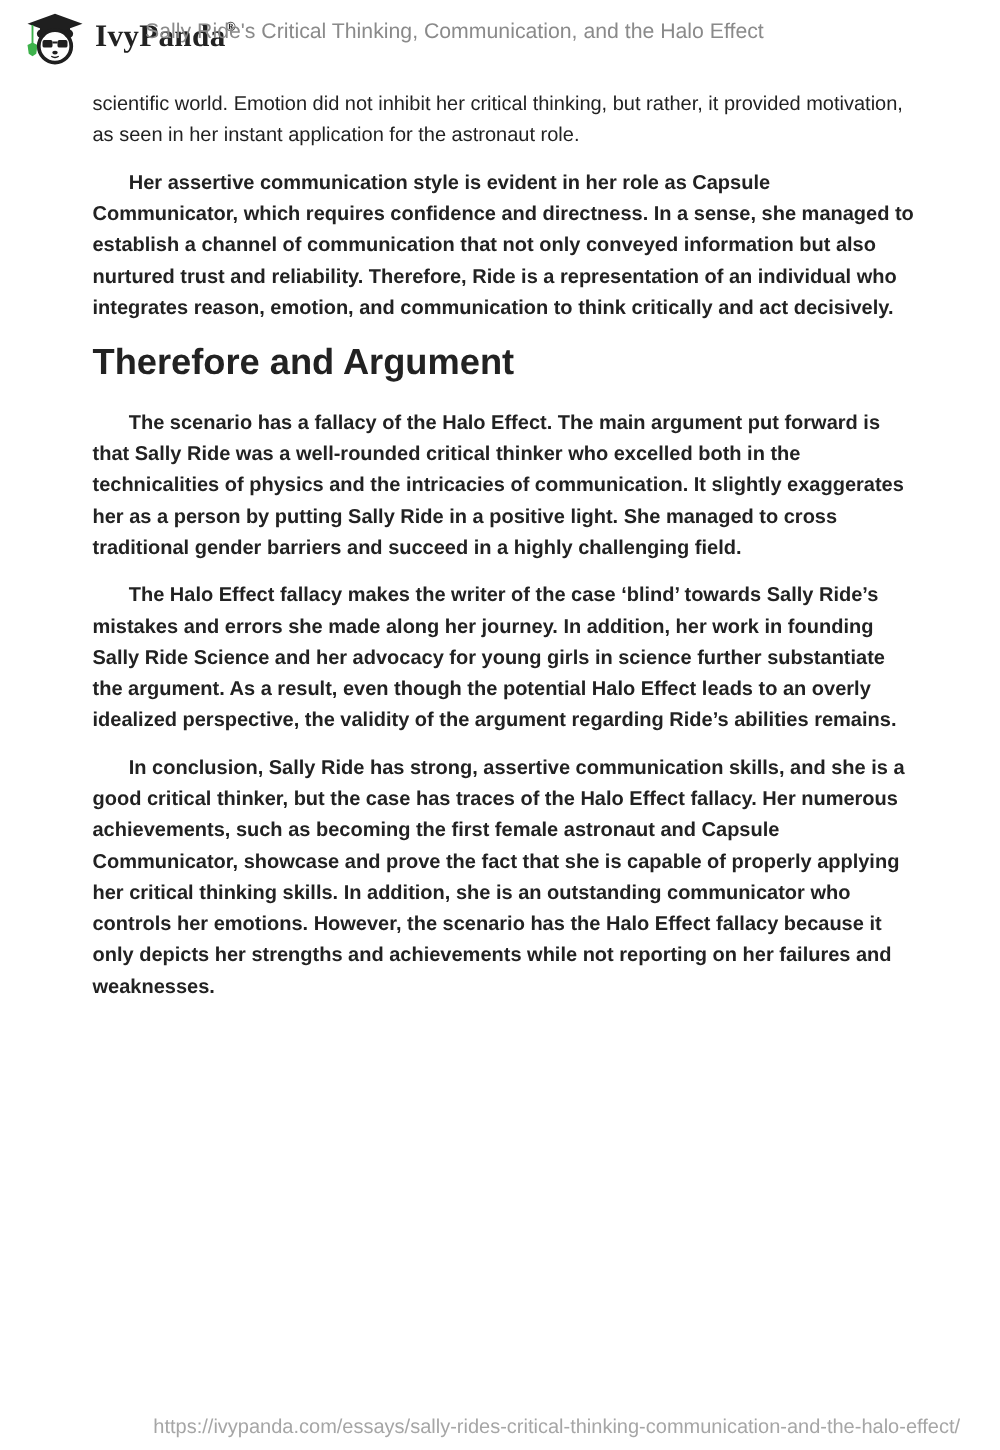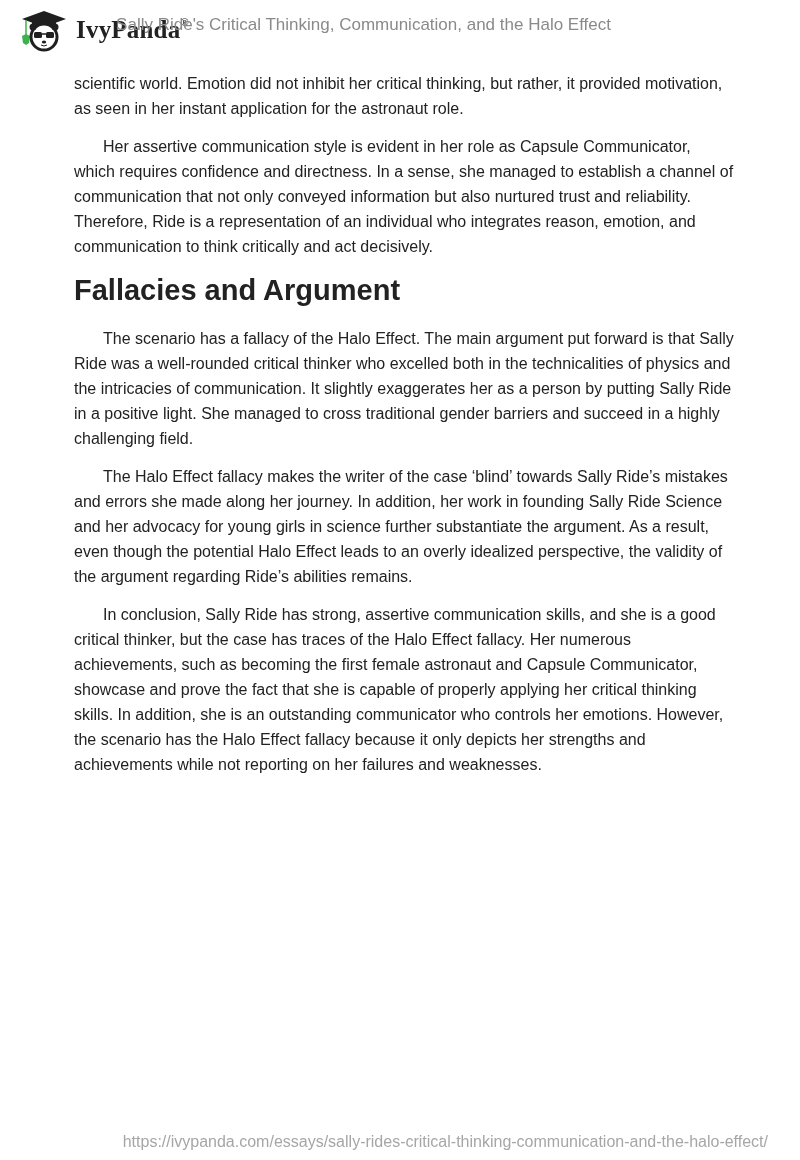--- a/index.html
+++ b/index.html
@@ -5,21 +5,21 @@
     html, body { margin: 0; padding: 0; background: #ffffff; }
     body { width: 800px; height: 1160px; position: relative; overflow: hidden; font-family: "Liberation Sans", sans-serif; color: #222222; }
     .header { position: absolute; left: 0; top: 0; width: 644px; height: 60px; }
     .logo { position: absolute; left: 18px; top: 8px; display: flex; align-items: center; }
     .logo svg { display: block; }
     .logo-text { font-family: "Liberation Serif", serif; font-weight: bold; font-size: 25px; color: #222; margin-left: 6px; letter-spacing: 0.2px; }
     .logo-text sup { font-size: 11px; position: relative; top: -3px; }
     .doc-title { position: absolute; right: 33px; top: 15px; font-size: 17px; color: #8a8a8a; }
     .content { position: absolute; left: 74px; top: 71px; width: 660px; }
     p { margin: 0 0 13px 0; font-size: 16px; line-height: 25px; color: #222; }
-    p.indent { text-indent: 29px; }
+    p.indent { text-indent: 29px; font-weight: bold; }
     h2 { margin: 13px 0 18px 0; font-size: 29px; font-weight: bold; color: #222; line-height: 36px; }
     .footer-url { position: absolute; right: 32px; top: 1133px; font-size: 16px; color: #a6a6a6; }
   </style>
 </head>
 <body>
 
 <div class="header">
   <div class="logo">
     <span>
       <svg width="52" height="44" viewBox="0 0 52 44">
@@ -45,20 +45,20 @@
     </span>
     <span class="logo-text"><span>IvyPanda</span><sup>®</sup></span>
   </div>
   <div class="doc-title">Sally Ride's Critical Thinking, Communication, and the Halo Effect</div>
 </div>
 
 <div class="content">
   <p>scientific world. Emotion did not inhibit her critical thinking, but rather, it provided motivation, as seen in her instant application for the astronaut role.</p>
   <p class="indent">Her assertive communication style is evident in her role as Capsule Communicator, which requires confidence and directness. In a sense, she managed to establish a channel of communication that not only conveyed information but also nurtured trust and reliability. Therefore, Ride is a representation of an individual who integrates reason, emotion, and communication to think critically and act decisively.</p>
 
-  <h2>Fallacies and Argument</h2>
+  <h2>Therefore and Argument</h2>
   <p class="indent">The scenario has a fallacy of the Halo Effect. The main argument put forward is that Sally Ride was a well-rounded critical thinker who excelled both in the technicalities of physics and the intricacies of communication. It slightly exaggerates her as a person by putting Sally Ride in a positive light. She managed to cross traditional gender barriers and succeed in a highly challenging field.</p>
   <p class="indent">The Halo Effect fallacy makes the writer of the case ‘blind’ towards Sally Ride’s mistakes and errors she made along her journey. In addition, her work in founding Sally Ride Science and her advocacy for young girls in science further substantiate the argument. As a result, even though the potential Halo Effect leads to an overly idealized perspective, the validity of the argument regarding Ride’s abilities remains.</p>
 
   <p class="indent">In conclusion, Sally Ride has strong, assertive communication skills, and she is a good critical thinker, but the case has traces of the Halo Effect fallacy. Her numerous achievements, such as becoming the first female astronaut and Capsule Communicator, showcase and prove the fact that she is capable of properly applying her critical thinking skills. In addition, she is an outstanding communicator who controls her emotions. However, the scenario has the Halo Effect fallacy because it only depicts her strengths and achievements while not reporting on her failures and weaknesses.</p>
 </div>
 
 <div class="footer-url">https://ivypanda.com/essays/sally-rides-critical-thinking-communication-and-the-halo-effect/</div>
 
 </body></html>

